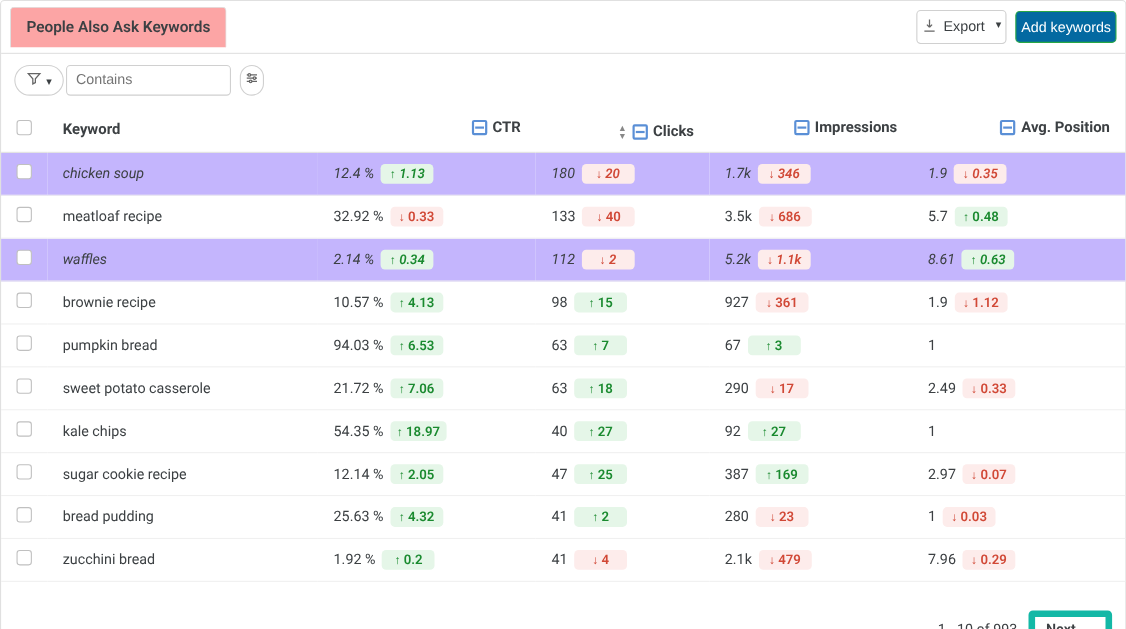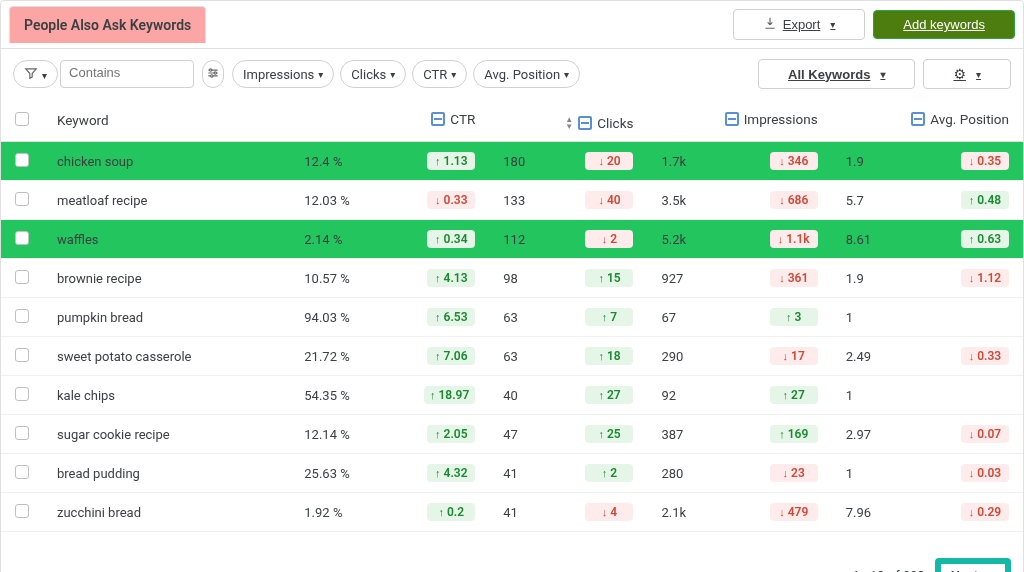--- a/index.html
+++ b/index.html
@@ -2,40 +2,40 @@
 <html><head>
 <meta charset="utf-8">
 <style>
   * { box-sizing: border-box; margin: 0; padding: 0; }
   body { font-family: -apple-system, "Segoe UI", Roboto, Helvetica, Arial, sans-serif; font-size: 13px; color: #3c4043; background: #fff; }
   .page { width: 1024px; margin: 0 auto; border: 1px solid #e0e0e0; border-radius: 4px; }
   
   .topbar { display:flex; align-items:center; border-bottom:1px solid #e0e0e0; }
   .tab { border:1px solid #e0e0e0; border-bottom:none; border-top-left-radius:4px; border-top-right-radius:4px; padding:10px 14px; font-weight:600; font-size:14px; background:#fca5a5; margin:-1px 0 -1px 8px;}
   .topbar .spacer { flex:1; }
-  .btn { display:inline-flex; align-items:center; gap:6px; border:1px solid #d0d0d0; background:#fff; border-radius:4px; padding:6px 29px; cursor:pointer; font-size:13px; color:#3c4043;text-decoration:underline; }
-  .btn.green { background:#4d7c0f; border-color:#28a745; color:#fff; }
+  .btn { display:inline-flex; align-items:flex-start; gap:6px; border:1px solid #d0d0d0; background:#fff; border-radius:4px; padding:6px 4px; cursor:pointer; font-size:13px; color:#3c4043; }
+  .btn.green { background:#0369a1; border-color:#28a745; color:#fff; }
   .topbar .btn { margin:8px 8px 8px 0; }
   .caret::after { content:"▾"; margin-left:4px; font-size:10px; }
   
   .toolbar { display:flex; align-items:center; padding:10px 12px; gap:8px; }
   .roundbtn { border:1px solid #d0d0d0; border-radius:18px; padding:4px 10px; display:inline-flex; align-items:center; cursor:pointer; min-height:28px; }
-  .inputwrap { border:1px solid #d0d0d0; border-radius:4px; padding:4px 8px; width:134px; height:28px; margin-left:-6px; }
+  .inputwrap { border:1px solid #d0d0d0; border-radius:4px; padding:4px 8px; width:150px; height:28px; margin-left:-6px; }
   .inputwrap input { border:none; outline:none; width:100%; font-size:13px; color:#666; }
   .sorticon { width:22px; height:22px; display:inline-flex; align-items:center; justify-content:center; }
   .toolbar .right { margin-left:auto; display:flex; gap:8px; }
   .gear { font-size:14px; }
   
   table { width:100%; border-collapse:collapse; }
-  thead th { text-align:right; font-weight:400; padding:10px 14px; border-bottom:1px solid #e0e0e0; font-size:13.5px; }
+  thead th { text-align:right; font-weight:700; padding:10px 14px; border-bottom:1px solid #e0e0e0; font-size:13.5px; }
   thead th:first-child, tbody td:first-child { width:40px; text-align:center; }
   thead th:nth-child(2), tbody td:nth-child(2) { text-align:left; }
   tbody td { padding:10px 14px; border-bottom:1px solid #f0f0f0; font-size:13px; }
-  tbody tr.hl { background:#22c55e; }
-  .cellwrap { display:flex; justify-content:space-between; align-items:center; gap:6px; }
+  tbody tr.hl { background:#c4b5fd;font-style:italic; }
+  .cellwrap { display:flex; justify-content:flex-start; align-items:center; gap:6px; }
   .chk { width:14px; height:14px; border:1.5px solid #c0c0c0; border-radius:3px; display:inline-block; background:#fff; }
   .delta { font-size:12px; padding:2px 6px; border-radius:4px; display:inline-flex; align-items:center; gap:3px; font-weight:600; min-width:48px; justify-content:center; }
   .delta.up   { background:#e5f6e8; color:#1a8a2f; }
   .delta.down { background:#fdeceb; color:#d14836; }
   .arrow { font-size:11px; line-height:1; }
   .colhead { display:inline-flex; align-items:center; gap:5px; }
   .colfilter { width:14px;height:14px; display:inline-block; border-radius:2px; position:relative; }
   .colfilter::before { content:""; position:absolute; inset:0; border:2px solid #5a8fd6; border-radius:2px; }
   .colfilter::after { content:""; position:absolute; left:3px; right:3px; top:6px; height:2px; background:#5a8fd6; }
   .sortarrows { display:inline-flex; flex-direction:column; font-size:8px; line-height:7px; color:#888; }
@@ -77,27 +77,20 @@
     <span class="sorticon roundbtn" style="padding:4px 6px;">
       <span>
         <svg width="14" height="14" viewBox="0 0 24 24" fill="none" stroke="#666" stroke-width="2">
             <path d="M4 7h16M4 12h16M4 17h16"></path>
             <circle cx="8" cy="7" r="2" fill="#fff"></circle>
             <circle cx="16" cy="12" r="2" fill="#fff"></circle>
             <circle cx="10" cy="17" r="2" fill="#fff"></circle>
           </svg>
       </span>
     </span>
-    <span id="chips"><span class="roundbtn caret" style="margin-right: 6px;">Impressions</span><span class="roundbtn caret" style="margin-right: 6px;">Clicks</span><span class="roundbtn caret" style="margin-right: 6px;">CTR</span><span class="roundbtn caret" style="margin-right: 6px;">Avg. Position</span></span>
-    <div class="right">
-      <button class="btn caret" style="font-weight:600">All Keywords</button>
-      <button class="btn caret gear">
-        <span>⚙</span>
-      </button>
-    </div>
   </div>
 
   <table>
     <thead>
       <tr>
         <th><span class="chk"></span></th>
         <th>Keyword</th>
         <th><span class="colhead">
               <span class="colfilter"></span>
               <span>CTR</span>
@@ -147,21 +140,21 @@
               <span>1.9</span>
               <span class="delta down"><span class="arrow">↓</span>0.35</span>
             </div>
           </td>
         </tr>
         <tr>
           <td><span class="chk"></span></td>
           <td>meatloaf recipe</td>
           <td>
             <div class="cellwrap">
-              <span>12.03 %</span>
+              <span>32.92 %</span>
               <span class="delta down"><span class="arrow">↓</span>0.33</span>
             </div>
           </td>
           <td>
             <div class="cellwrap">
               <span>133</span>
               <span class="delta down"><span class="arrow">↓</span>40</span>
             </div>
           </td>
           <td>

